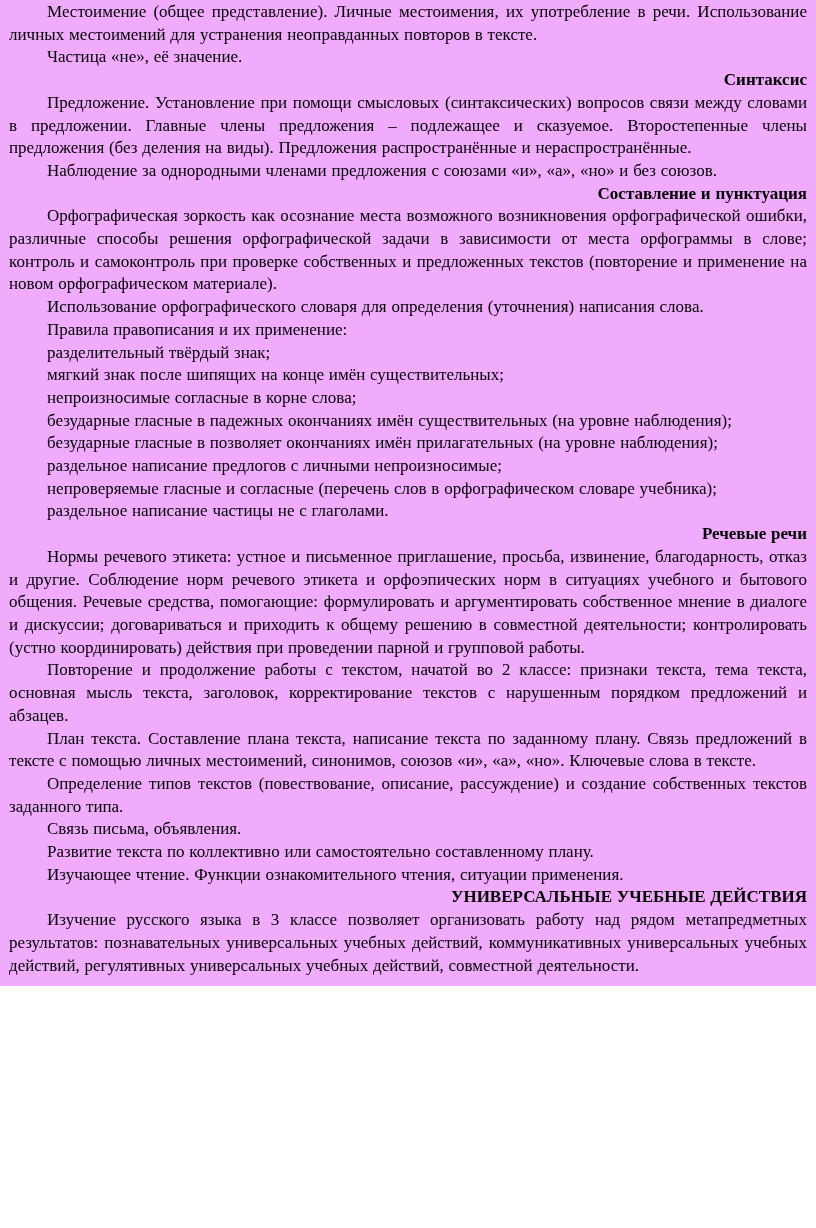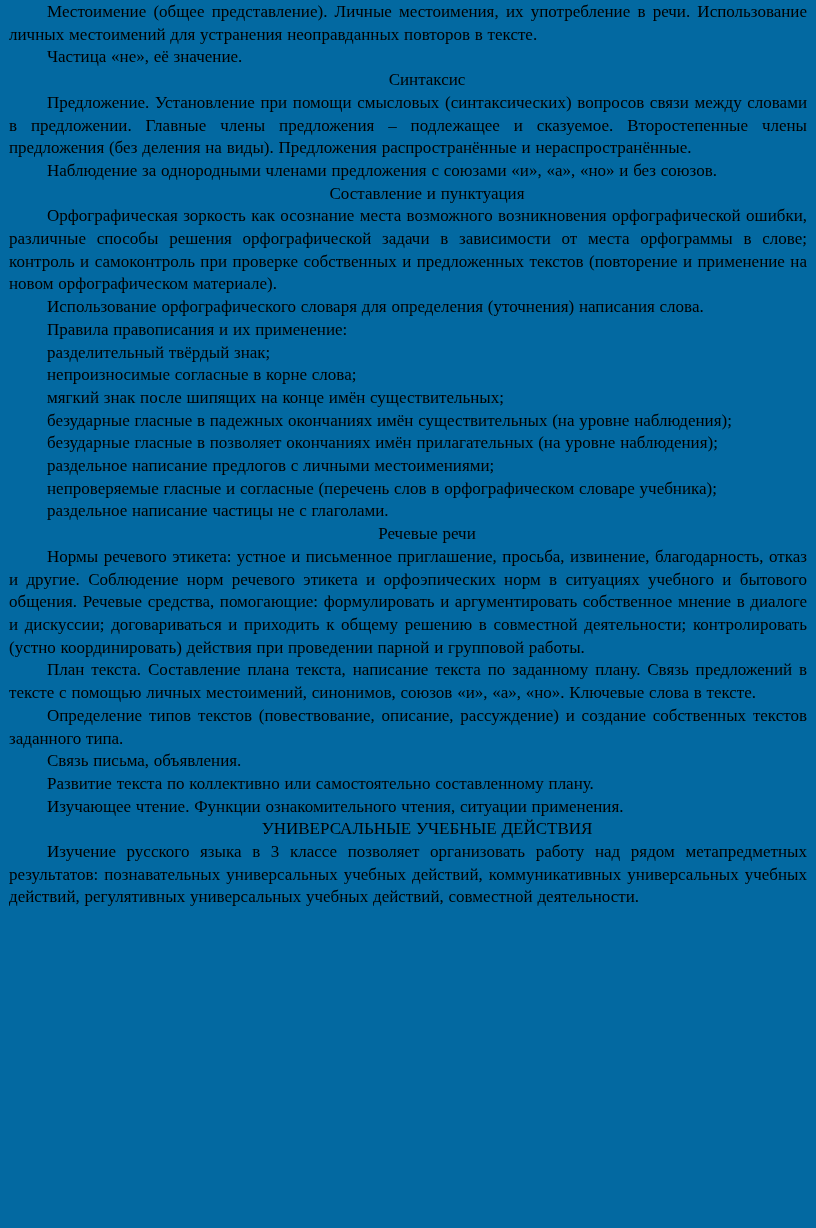--- a/index.html
+++ b/index.html
@@ -2,64 +2,65 @@
 <html><head>
 <meta charset="utf-8">
 <style>
   html, body {
     margin: 0;
     padding: 0;
     background: #ffffff;
   }
   .page {
     width: 816px;
-    height: 1228px;
+    height: 986px;
     box-sizing: border-box;
-    background: #0369a1;
+    background: #f0abfc;
     color: #000000;
     font-family: "Liberation Serif", "DejaVu Serif", serif;
     font-size: 17px;
     line-height: 22.7px;
     padding: 1px 9px 0 9px;
     overflow: hidden;
   }
   .para {
     margin: 0;
     text-align: justify;
     text-indent: 38px;
     word-spacing: 0.5px;
   }
   .para.heading {
-    font-weight: normal;
-    text-align: center;
+    font-weight: bold;
+    text-align: right;
   }
 </style>
 </head>
 <body>
 
 <div class="page">
   <p class="para">Местоимение (общее представление). Личные местоимения, их употребление в речи. Использование личных местоимений для устранения неоправданных повторов в тексте.</p>
   <p class="para">Частица «не», её значение.</p>
   <p class="para heading">Синтаксис</p>
   <p class="para">Предложение. Установление при помощи смысловых (синтаксических) вопросов связи между словами в предложении. Главные члены предложения – подлежащее и сказуемое. Второстепенные члены предложения (без деления на виды). Предложения распространённые и нераспространённые.</p>
   <p class="para">Наблюдение за однородными членами предложения с союзами «и», «а», «но» и без союзов.</p>
   <p class="para heading">Составление и пунктуация</p>
   <p class="para">Орфографическая зоркость как осознание места возможного возникновения орфографической ошибки, различные способы решения орфографической задачи в зависимости от места орфограммы в слове; контроль и самоконтроль при проверке собственных и предложенных текстов (повторение и применение на новом орфографическом материале).</p>
   <p class="para">Использование орфографического словаря для определения (уточнения) написания слова.</p>
   <p class="para">Правила правописания и их применение:</p>
   <p class="para">разделительный твёрдый знак;</p>
+  <p class="para">мягкий знак после шипящих на конце имён существительных;</p>
   <p class="para">непроизносимые согласные в корне слова;</p>
-  <p class="para">мягкий знак после шипящих на конце имён существительных;</p>
   <p class="para">безударные гласные в падежных окончаниях имён существительных (на уровне наблюдения);</p>
   <p class="para">безударные гласные в позволяет окончаниях имён прилагательных (на уровне наблюдения);</p>
-  <p class="para">раздельное написание предлогов с личными местоимениями;</p>
+  <p class="para">раздельное написание предлогов с личными непроизносимые;</p>
   <p class="para">непроверяемые гласные и согласные (перечень слов в орфографическом словаре учебника);</p>
   <p class="para">раздельное написание частицы не с глаголами.</p>
   <p class="para heading">Речевые речи</p>
   <p class="para">Нормы речевого этикета: устное и письменное приглашение, просьба, извинение, благодарность, отказ и другие. Соблюдение норм речевого этикета и орфоэпических норм в ситуациях учебного и бытового общения. Речевые средства, помогающие: формулировать и аргументировать собственное мнение в диалоге и дискуссии; договариваться и приходить к общему решению в совместной деятельности; контролировать (устно координировать) действия при проведении парной и групповой работы.</p>
+  <p class="para">Повторение и продолжение работы с текстом, начатой во 2 классе: признаки текста, тема текста, основная мысль текста, заголовок, корректирование текстов с нарушенным порядком предложений и абзацев.</p>
   <p class="para">План текста. Составление плана текста, написание текста по заданному плану. Связь предложений в тексте с помощью личных местоимений, синонимов, союзов «и», «а», «но». Ключевые слова в тексте.</p>
   <p class="para">Определение типов текстов (повествование, описание, рассуждение) и создание собственных текстов заданного типа.</p>
   <p class="para">Связь письма, объявления.</p>
   <p class="para">Развитие текста по коллективно или самостоятельно составленному плану.</p>
   <p class="para">Изучающее чтение. Функции ознакомительного чтения, ситуации применения.</p>
   <p class="para heading">УНИВЕРСАЛЬНЫЕ УЧЕБНЫЕ ДЕЙСТВИЯ</p>
   <p class="para">Изучение русского языка в 3 классе позволяет организовать работу над рядом метапредметных результатов: познавательных универсальных учебных действий, коммуникативных универсальных учебных действий, регулятивных универсальных учебных действий, совместной деятельности.</p>
 </div>
 
 </body></html>

